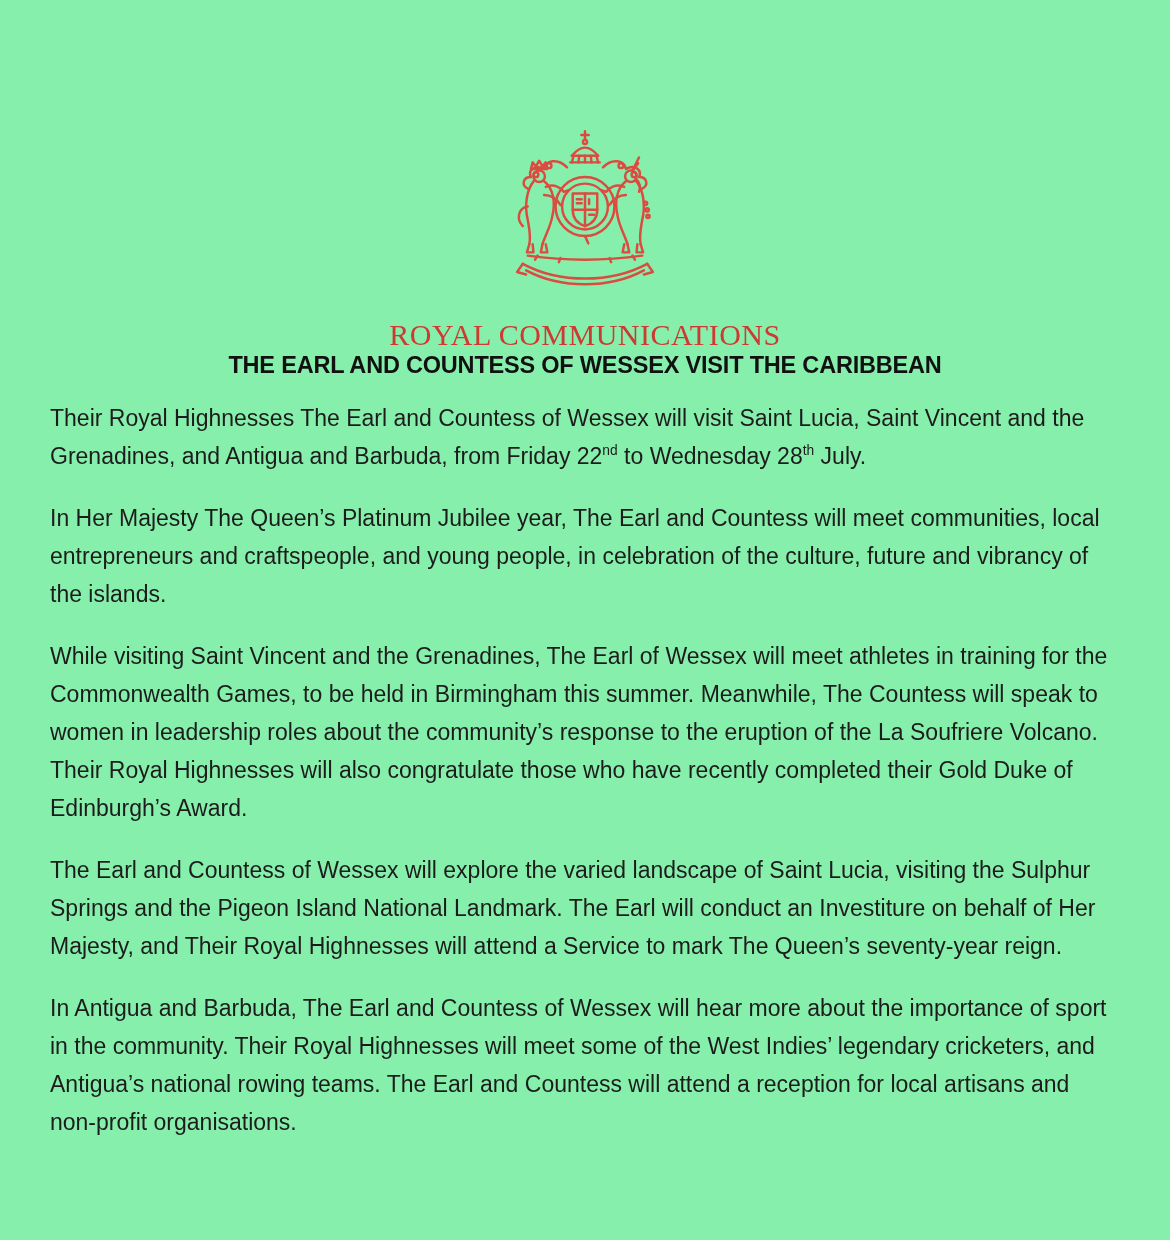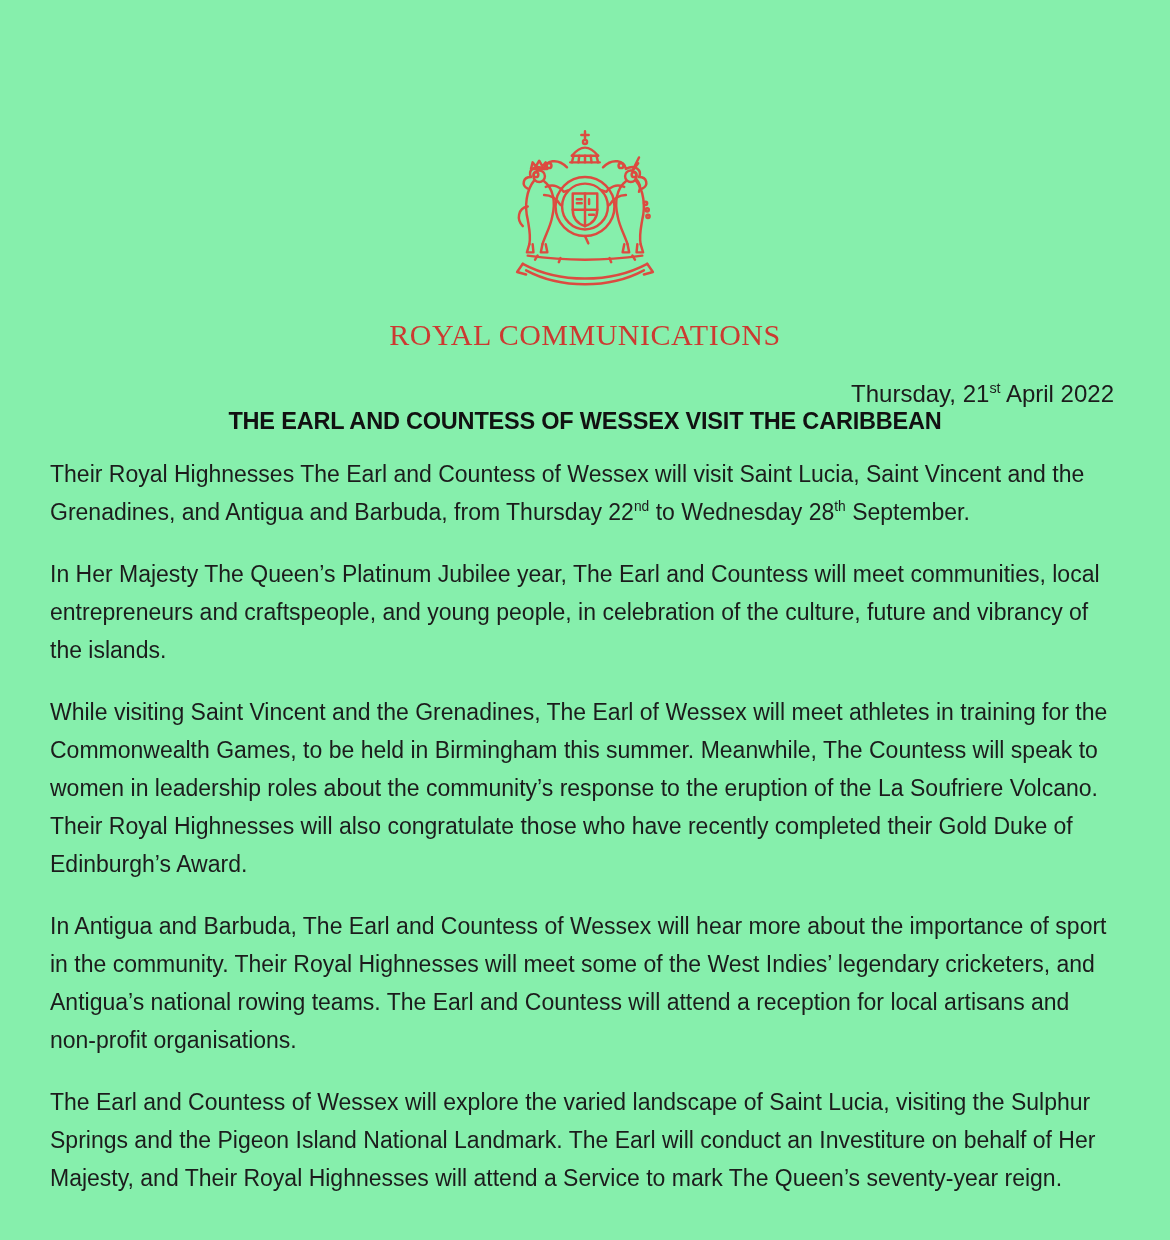--- a/index.html
+++ b/index.html
@@ -115,27 +115,26 @@
 
         <path d="M34 166 C60 180 90 184 110 184 C130 184 160 180 186 166"></path>
         <path d="M38 174 C64 188 92 191 110 191 C128 191 156 188 182 174"></path>
         <path d="M34 166 l-7 10 l11 3 M186 166 l7 10 l-11 3"></path>
       </g>
     </svg>
   </div>
 
   <div class="org-title">ROYAL COMMUNICATIONS</div>
 
-  <div class="date-line"><span>Thursday, 21</span><sup>st</sup><span> April 2022</span></div>
 
   <div class="headline">THE EARL AND COUNTESS OF WESSEX VISIT THE CARIBBEAN</div>
 
-  <p class="para first"><span>Their Royal Highnesses The Earl and Countess of Wessex will visit Saint Lucia, Saint Vincent and the Grenadines, and Antigua and Barbuda, from Thursday 22</span><sup>nd</sup><span> to Wednesday 28</span><sup>th</sup><span> September.</span></p>
+  <p class="para first"><span>Their Royal Highnesses The Earl and Countess of Wessex will visit Saint Lucia, Saint Vincent and the Grenadines, and Antigua and Barbuda, from Friday 22</span><sup>nd</sup><span> to Wednesday 28</span><sup>th</sup><span> July.</span></p>
 
   <p class="para"><span>In Her Majesty The Queen’s Platinum Jubilee year, The Earl and Countess will meet communities, local entrepreneurs and craftspeople, and young people, in celebration of the culture, future and vibrancy of the islands.</span></p>
 
   <p class="para"><span>While visiting Saint Vincent and the Grenadines, The Earl of Wessex will meet athletes in training for the Commonwealth Games, to be held in Birmingham this summer. Meanwhile, The Countess will speak to women in leadership roles about the community’s response to the eruption of the La Soufriere Volcano. Their Royal Highnesses will also congratulate those who have recently completed their Gold Duke of Edinburgh’s Award.</span></p>
 
+  <p class="para"><span>The Earl and Countess of Wessex will explore the varied landscape of Saint Lucia, visiting the Sulphur Springs and the Pigeon Island National Landmark. The Earl will conduct an Investiture on behalf of Her Majesty, and Their Royal Highnesses will attend a Service to mark The Queen’s seventy-year reign.</span></p>
+
   <p class="para"><span>In Antigua and Barbuda, The Earl and Countess of Wessex will hear more about the importance of sport in the community. Their Royal Highnesses will meet some of the West Indies’ legendary cricketers, and Antigua’s national rowing teams. The Earl and Countess will attend a reception for local artisans and non-profit organisations.</span></p>
-
-  <p class="para"><span>The Earl and Countess of Wessex will explore the varied landscape of Saint Lucia, visiting the Sulphur Springs and the Pigeon Island National Landmark. The Earl will conduct an Investiture on behalf of Her Majesty, and Their Royal Highnesses will attend a Service to mark The Queen’s seventy-year reign.</span></p>
 
 </div>
 
 </body></html>

